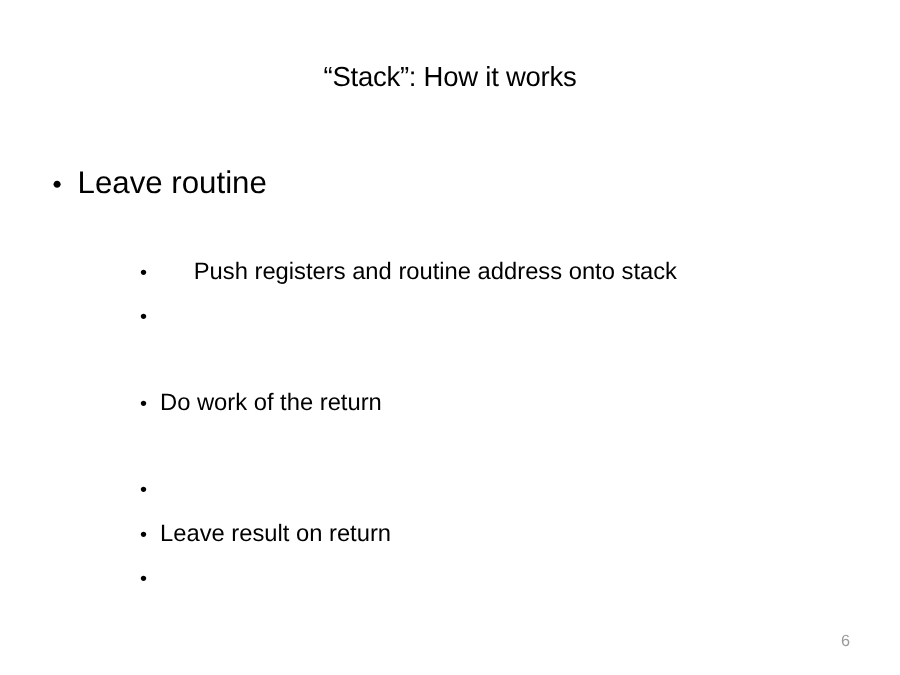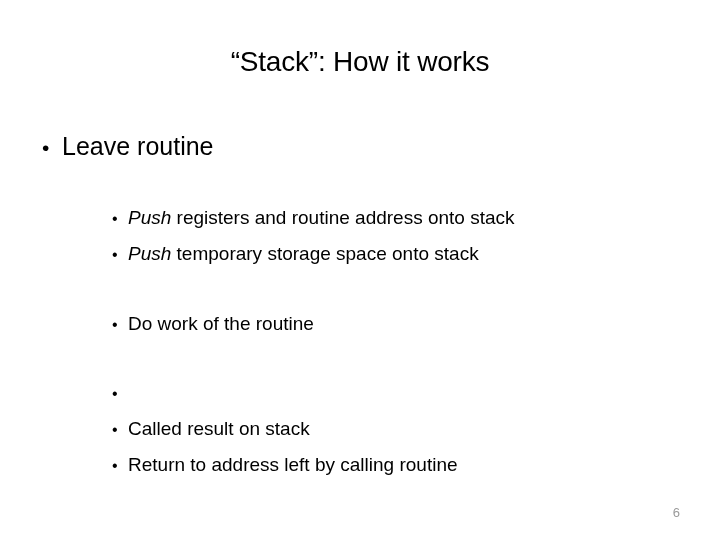--- a/index.html
+++ b/index.html
@@ -23,21 +23,21 @@
     box-sizing: border-box;
   }
 
   
   .slide-title {
     position: absolute;
     left: 36px;
     top: 40px;
     width: 648px;
     text-align: center;
-    font-size: 28px;
+    font-size: 22px;
     line-height: 44px;
     font-weight: 400;
     color: #000000;
     letter-spacing: -0.2px;
     white-space: nowrap;
   }
 
   
   .body-area {
     position: absolute;
@@ -89,21 +89,21 @@
     text-align: left;
     user-select: none;
   }
 
   .btext {
     display: inline-block;
     white-space: nowrap;
   }
 
   .em {
-    font-style: italic;
+    margin-left: 27px;
   }
 
   
   .gap-sm { height: 34px; }
   .gap-md { height: 34px; }
 
   
   .page-number {
     position: absolute;
     right: 40px;
@@ -135,48 +135,44 @@
 
     <div class="bullet-group">
       <div class="bullet-line lvl2">
         <span class="dot">•</span>
         <span class="btext">
           <span class="em">Push</span><span> registers and routine address onto stack</span>
         </span>
       </div>
       <div class="bullet-line lvl2">
         <span class="dot">•</span>
-        <span class="btext">
-          <span class="em">Push</span><span> temporary storage space onto stack</span>
-        </span>
       </div>
     </div>
 
     <div class="gap-md"></div>
 
     <div class="bullet-group">
       <div class="bullet-line lvl2">
         <span class="dot">•</span>
-        <span class="btext">Do work of the routine</span>
+        <span class="btext">Do work of the return</span>
       </div>
     </div>
 
     <div class="gap-md"></div>
 
     <div class="bullet-group">
       <div class="bullet-line lvl2">
         <span class="dot">•</span>
       </div>
       <div class="bullet-line lvl2">
         <span class="dot">•</span>
-        <span class="btext">Called result on stack</span>
+        <span class="btext">Leave result on return</span>
       </div>
       <div class="bullet-line lvl2">
         <span class="dot">•</span>
-        <span class="btext">Return to address left by calling routine</span>
       </div>
     </div>
 
   </div>
 
   <div class="page-number">6</div>
 
 </div>
 
 </body></html>

